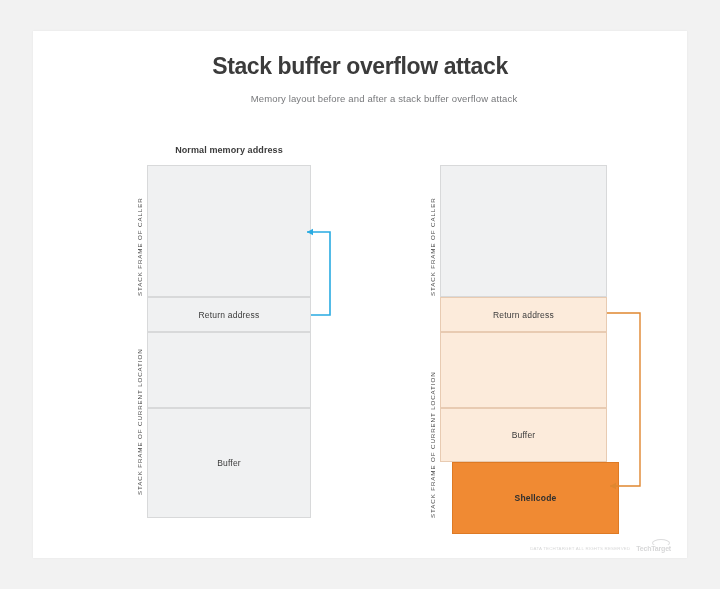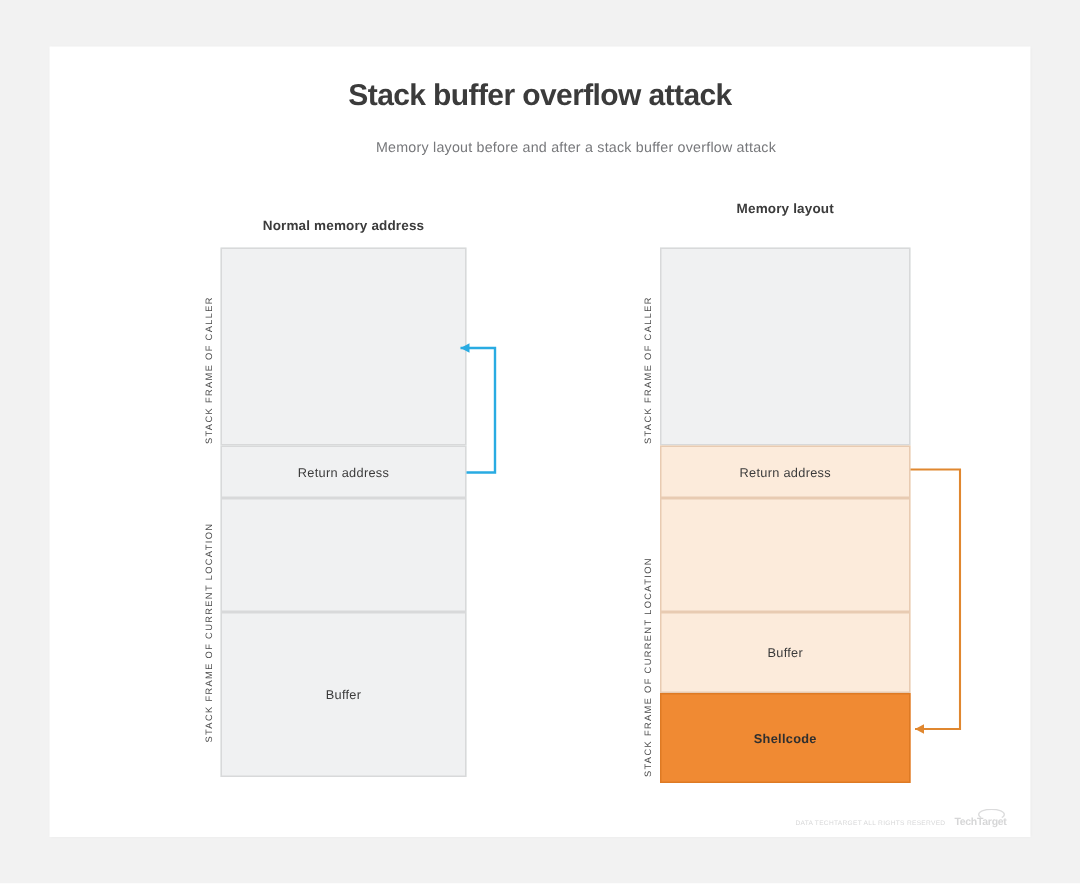--- a/index.html
+++ b/index.html
@@ -25,21 +25,21 @@
     box-shadow: 0 0 2px rgba(0,0,0,0.06);
   }
 
   
   #title {
     position: absolute;
     left: 0;
     top: 22px;
     width: 654px;
     text-align: center;
-    font-size: 20px;
+    font-size: 23px;
     font-weight: bold;
     color: #3b3b3b;
     letter-spacing: -0.4px;
   }
   #subtitle {
     position: absolute;
     left: 0;
     top: 62px;
     width: 702px;
     text-align: center;
@@ -157,29 +157,28 @@
       <div class="cell grey" style="top:0px;   height:132px;"></div>
       <div class="cell grey" style="top:132px; height:35px;">Return address</div>
       <div class="cell grey" style="top:167px; height:76px;"></div>
       <div class="cell grey" style="top:243px; height:110px;">Buffer</div>
     </div>
 
     <div class="side-label" style="left:103px; top:265px;">STACK FRAME OF CALLER</div>
     <div class="side-label" style="left:103px; top:464px;">STACK FRAME OF CURRENT LOCATION</div>
 
     <div class="col-heading" id="heading-right">
-      <div>Memory layout</div>
     </div>
 
     <div class="stack" id="stack-right">
       <div class="cell grey" style="top:0px;   height:132px;"></div>
       <div class="cell peach" style="top:132px; height:35px;">Return address</div>
       <div class="cell peach" style="top:167px; height:76px;"></div>
       <div class="cell peach" style="top:243px; height:54px;">Buffer</div>
-      <div class="cell orange" style="top:297px; height:60px;">Shellcode</div>
+      <div class="cell orange" style="top:297px; height:72px;margin-left:12px;">Shellcode</div>
     </div>
 
     <div class="side-label" style="left:396px; top:265px;">STACK FRAME OF CALLER</div>
     <div class="side-label" style="left:396px; top:487px;">STACK FRAME OF CURRENT LOCATION</div>
 
     <svg id="arrows" viewBox="0 0 654 527">
 
       <g>
         <path d="M 278 284 L 297 284 L 297 201 L 274 201" fill="none" stroke="#29abe2" stroke-width="1.6"></path>
         <path d="M 274 201 L 280 197.8 L 280 204.2 Z" fill="#29abe2"></path>

